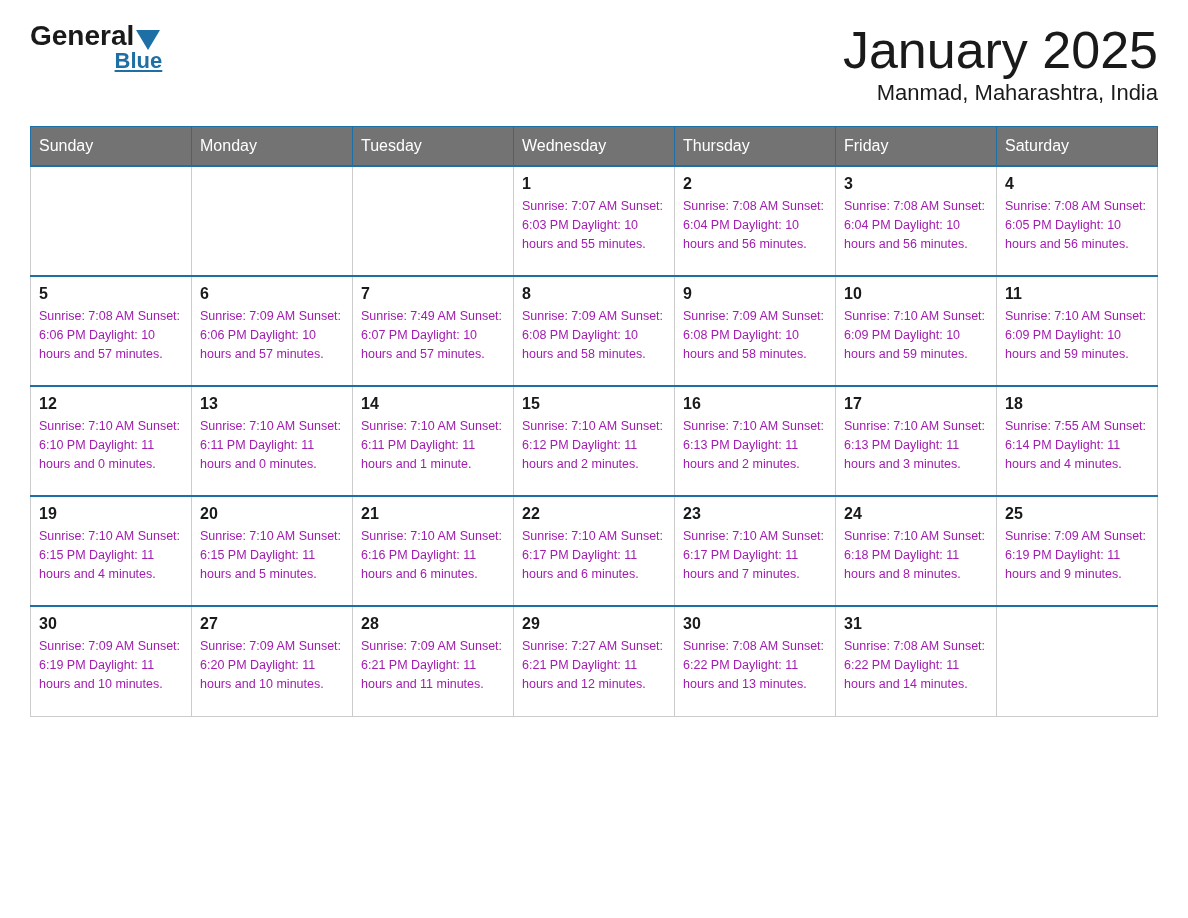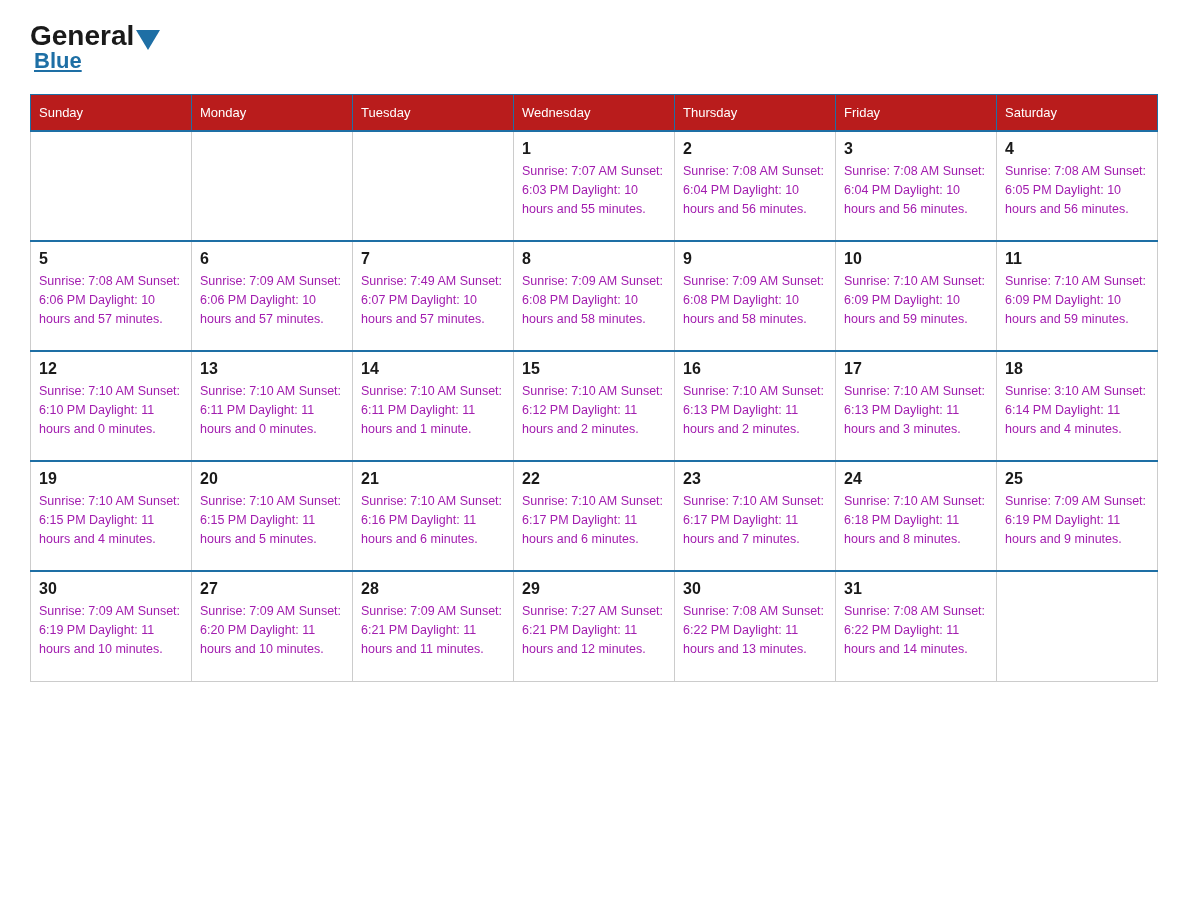--- a/index.html
+++ b/index.html
@@ -12,21 +12,21 @@
     }
     .header {
       display: flex;
       justify-content: space-between;
       align-items: flex-start;
       margin-bottom: 20px;
     }
     .logo {
       display: flex;
       flex-direction: column;
-      align-items: flex-start;
+      align-items: flex-end;
     }
     .logo-text {
       display: flex;
       align-items: center;
       font-size: 28px;
       font-weight: bold;
       color: #1a1a1a;
     }
     .logo-general {
       color: #1a1a1a;
@@ -59,25 +59,25 @@
     }
     .subtitle {
       font-size: 22px;
       color: #1a1a1a;
     }
     .calendar {
       width: 100%;
       border-collapse: collapse;
     }
     .calendar th {
-      background-color: #b91c1c;
+      background-color: #737373;
       color: #fff;
       padding: 10px 8px;
       text-align: left;
-      font-size: 13px;
+      font-size: 16px;
       font-weight: normal;
       border: 1px solid #1e6fa5;
     }
     .calendar td {
       border: 1px solid #ccc;
       vertical-align: top;
       padding: 8px;
       width: 14.28%;
       height: 110px;
     }
@@ -102,20 +102,24 @@
 </head>
 <body>
 
 <div class="header">
   <div class="logo">
     <div class="logo-text">
       <span class="logo-general">General</span>
       <div class="logo-arrow"></div>
     </div>
     <div class="logo-subtitle">Blue</div>
+  </div>
+  <div class="title-section">
+    <div class="main-title">January 2025</div>
+    <div class="subtitle">Manmad, Maharashtra, India</div>
   </div>
 </div>
 
 <table class="calendar">
   <thead>
     <tr>
     <th>Sunday</th>
         <th>Monday</th>
         <th>Tuesday</th>
         <th>Wednesday</th>
@@ -247,21 +251,21 @@
         </td>
         <td>
           <div class="day-number">17</div>
           <div class="day-info">Sunrise: 7:10 AM
 Sunset: 6:13 PM
 Daylight: 11 hours
 and 3 minutes.</div>
         </td>
         <td>
           <div class="day-number">18</div>
-          <div class="day-info">Sunrise: 3:10 AM
+          <div class="day-info">Sunrise: 7:55 AM
 Sunset: 6:14 PM
 Daylight: 11 hours
 and 4 minutes.</div>
         </td>
       </tr>
       <tr class="week-row">
         <td>
           <div class="day-number">19</div>
           <div class="day-info">Sunrise: 7:10 AM
 Sunset: 6:15 PM

